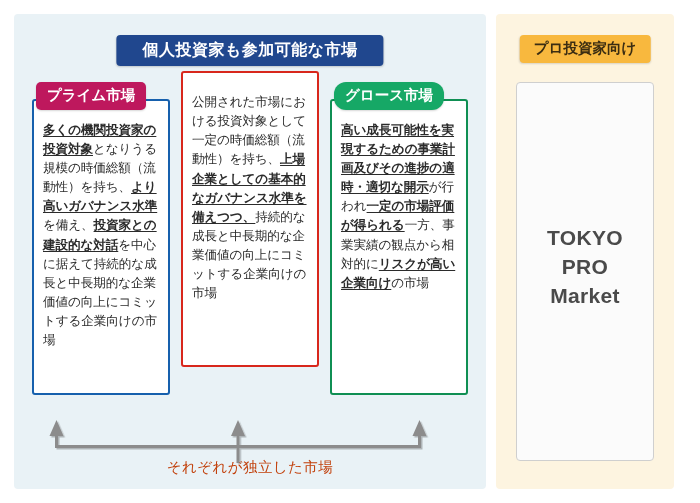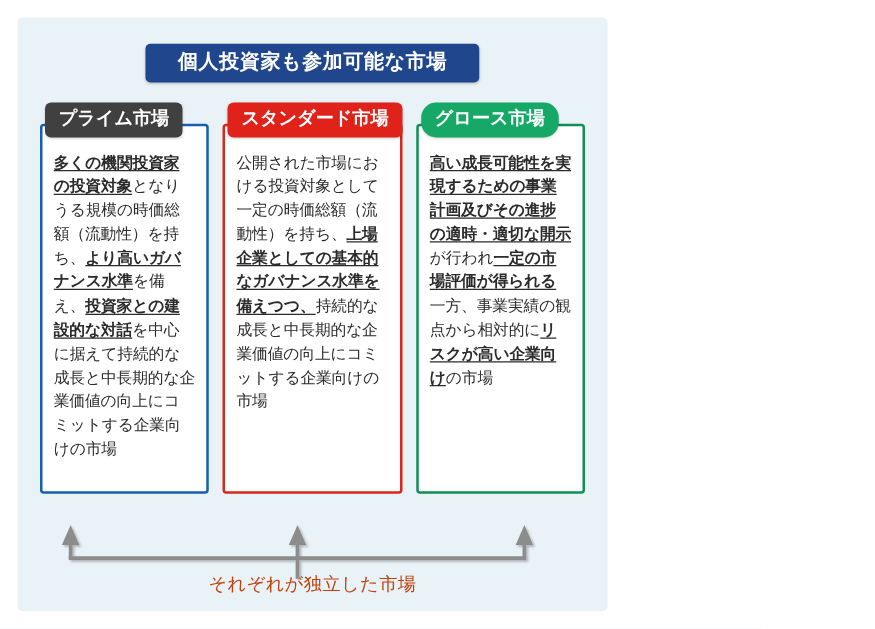--- a/index.html
+++ b/index.html
@@ -189,26 +189,25 @@
 
 <div class="diagram">
 
   <section class="retail-panel" style="background: rgb(233, 242, 246);">
 
     <div class="retail-banner" style="background: rgb(32, 71, 142);">個人投資家も参加可能な市場</div>
 
     <div class="columns">
 
       <div class="market-col col-prime">
-        <div class="market-tab" style="background: #404040;">プライム市場</div>
+        <div class="market-tab" style="background: #be185d;">プライム市場</div>
         <div class="market-body" style="border-color: rgb(22, 96, 173);"><span class="em">多くの機関投資家の投資対象</span><span>となりうる規模の時価総額（流動性）を持ち、</span><span class="em">より高いガバナンス水準</span><span>を備え、</span><span class="em">投資家との建設的な対話</span><span>を中心に据えて持続的な成長と中長期的な企業価値の向上にコミットする企業向けの市場</span></div>
       </div>
 
       <div class="market-col col-standard">
-        <div class="market-tab" style="background: rgb(224, 35, 26);">スタンダード市場</div>
         <div class="market-body" style="border-color: rgb(216, 39, 28);"><span>公開された市場における投資対象として一定の時価総額（流動性）を持ち、</span><span class="em">上場企業としての基本的なガバナンス水準を備えつつ、</span><span>持続的な成長と中長期的な企業価値の向上にコミットする企業向けの市場</span></div>
       </div>
 
       <div class="market-col col-growth">
         <div class="market-tab" style="background: rgb(22, 168, 102);">グロース市場</div>
         <div class="market-body" style="border-color: rgb(15, 143, 83);"><span class="em">高い成長可能性を実現するための事業計画及びその進捗の適時・適切な開示</span><span>が行われ</span><span class="em">一定の市場評価が得られる</span><span>一方、事業実績の観点から相対的に</span><span class="em">リスクが高い企業向け</span><span>の市場</span></div>
       </div>
 
     </div>
 
@@ -234,14 +233,27 @@
           <rect x="386" y="14" width="3" height="15"></rect>
           <polygon points="387.5,2 394.5,18 380.5,18"></polygon>
         </g>
       </svg>
     </div>
 
     <div class="independent-caption">それぞれが独立した市場</div>
 
   </section>
 
+  <section class="pro-panel" style="background: rgb(253, 244, 224);">
+
+    <div class="pro-banner" style="background: rgb(248, 184, 62);">プロ投資家向け</div>
+
+    <div class="pro-card" style="background: rgb(251, 251, 251); border-color: rgb(207, 207, 207);">
+      <div class="pro-card-label">
+        <div>TOKYO</div>
+        <div>PRO</div>
+        <div>Market</div>
+      </div>
+    </div>
+
+  </section>
 
 </div>
 
 </body></html>

